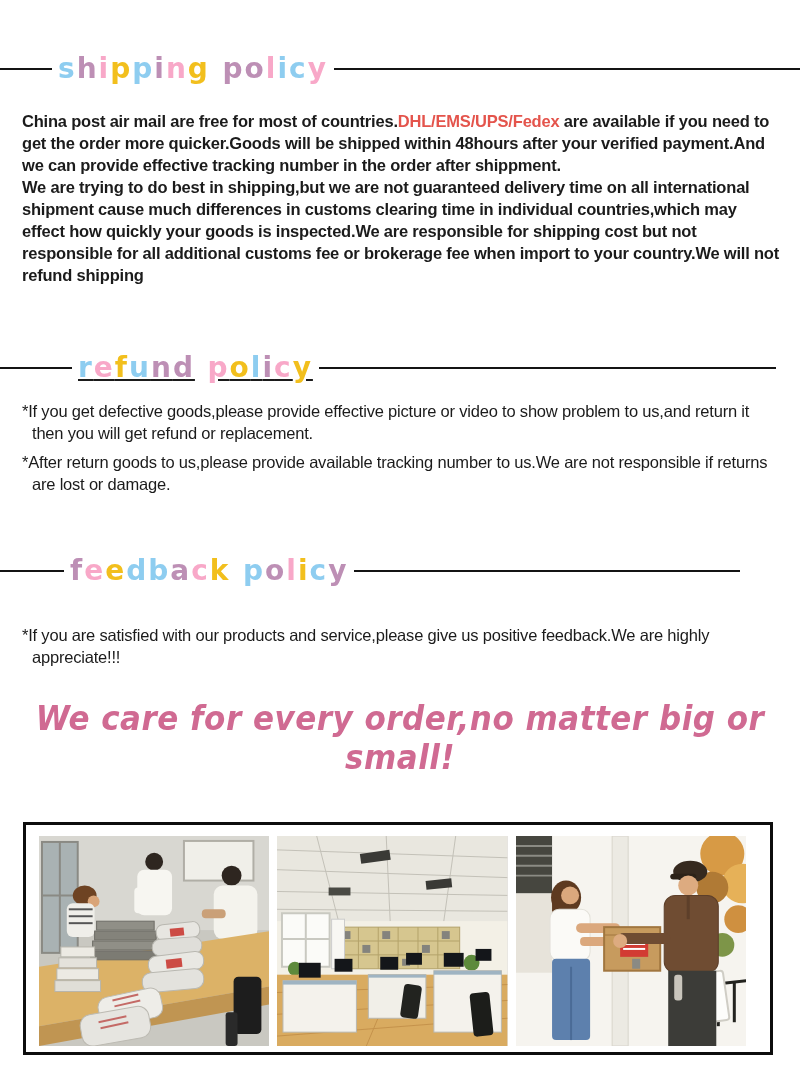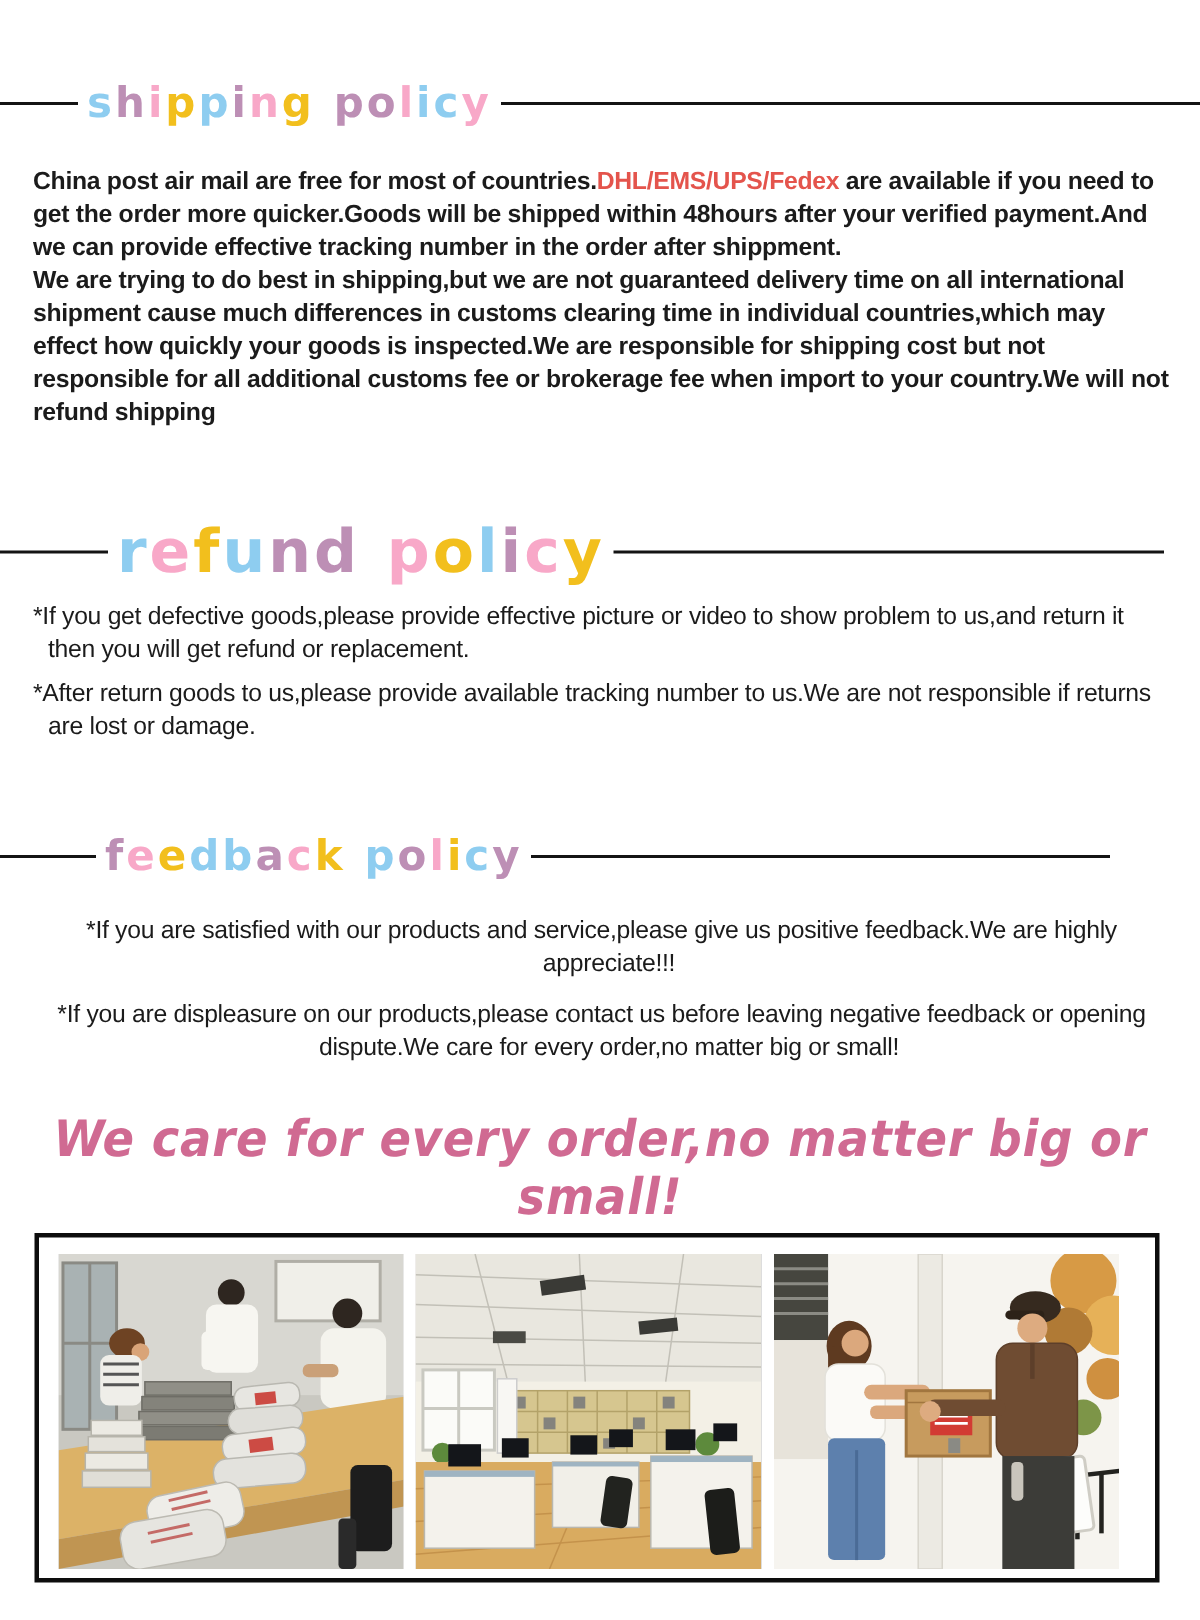--- a/index.html
+++ b/index.html
@@ -13,38 +13,38 @@
   .rule{height:2px;background:#141414;flex:0 0 auto;}
   .rule.fill{flex:1 1 auto;}
   .bubble-title{
     margin:0 6px;font-family:"DejaVu Sans","Liberation Sans",sans-serif;
     font-weight:bold;font-size:28px;line-height:1.05;letter-spacing:2px;
     white-space:nowrap;
   }
   .h1row{margin-top:36px;height:66px;}
   .h2row{margin-top:50px;height:64px;}
   .h3row{margin-top:44px;height:64px;}
-  .h2row .bubble-title{font-size:40px;}
+  .h2row .bubble-title{font-size:28px;text-decoration:underline;}
   
   .body-text{
     margin:0 20px 0 22px;font-size:16.5px;line-height:22px;letter-spacing:-0.2px;
     color:#1b1b1b;
     font-weight:bold;
   }
   .para{margin:0;}
   .red{color:#e4544c;}
   .policy-list{margin:8px 20px 0 22px;padding:0;list-style:none;}
   .policy-list li{
     margin:0 0 7px 0;padding-left:10px;text-indent:-10px;
     font-size:16.5px;line-height:22px;letter-spacing:-0.2px;
   }
   .policy-list li.no-star{padding-left:12px;text-indent:0;}
   .shipping-block{margin-top:8px;}
   .refund-list{margin-top:0;}
-  .feedback-list{margin-top:6px;text-align:center;}
+  .feedback-list{margin-top:21px;}
   .feedback-list li{margin-bottom:12px;}
   
   .tagline{
     margin:34px 30px 0 30px;text-align:center;
     font-family:"DejaVu Sans","Liberation Sans",sans-serif;
     font-weight:bold;font-style:italic;font-size:31px;letter-spacing:0.5px;
     color:#d06a92;transform:scaleY(1.08);
   }
   
   .photo-box{
@@ -84,21 +84,20 @@
   </ul>
 
   <div class="hrow h3row">
     <span class="rule" style="width:64px"></span>
     <div class="bubble-title"><span style="color: rgb(189, 143, 181);">f</span><span style="color: rgb(248, 168, 200);">e</span><span style="color: rgb(242, 191, 29);">e</span><span style="color: rgb(142, 205, 240);">d</span><span style="color: rgb(142, 205, 240);">b</span><span style="color: rgb(189, 143, 181);">a</span><span style="color: rgb(248, 168, 200);">c</span><span style="color: rgb(242, 191, 29);">k</span><span style="display: inline-block; width: 0.45em;"> </span><span style="color: rgb(142, 205, 240);">p</span><span style="color: rgb(189, 143, 181);">o</span><span style="color: rgb(248, 168, 200);">l</span><span style="color: rgb(242, 191, 29);">i</span><span style="color: rgb(142, 205, 240);">c</span><span style="color: rgb(189, 143, 181);">y</span></div>
     <span class="rule fill" style="margin-right:60px"></span>
   </div>
 
   <ul class="policy-list feedback-list">
     <li>*If you are satisfied with our products and service,please give us positive feedback.We are highly appreciate!!!</li>
-    <li>*If you are displeasure on our products,please contact us before leaving negative feedback or opening dispute.We care for every order,no matter big or small!</li>
   </ul>
 
   <div class="tagline">We care for every order,no matter big or small!</div>
 
   <div class="photo-box">
     <div class="photo-strip">
 
       <div class="photo">
         <svg viewBox="0 0 232 212" preserveAspectRatio="none">
           <rect x="0" y="0" width="232" height="212" fill="#d8d7d1"></rect>

